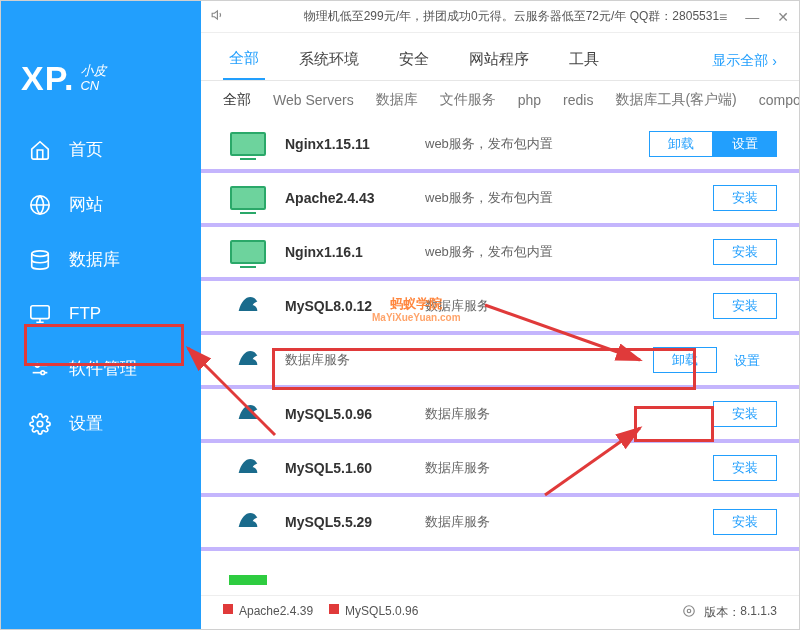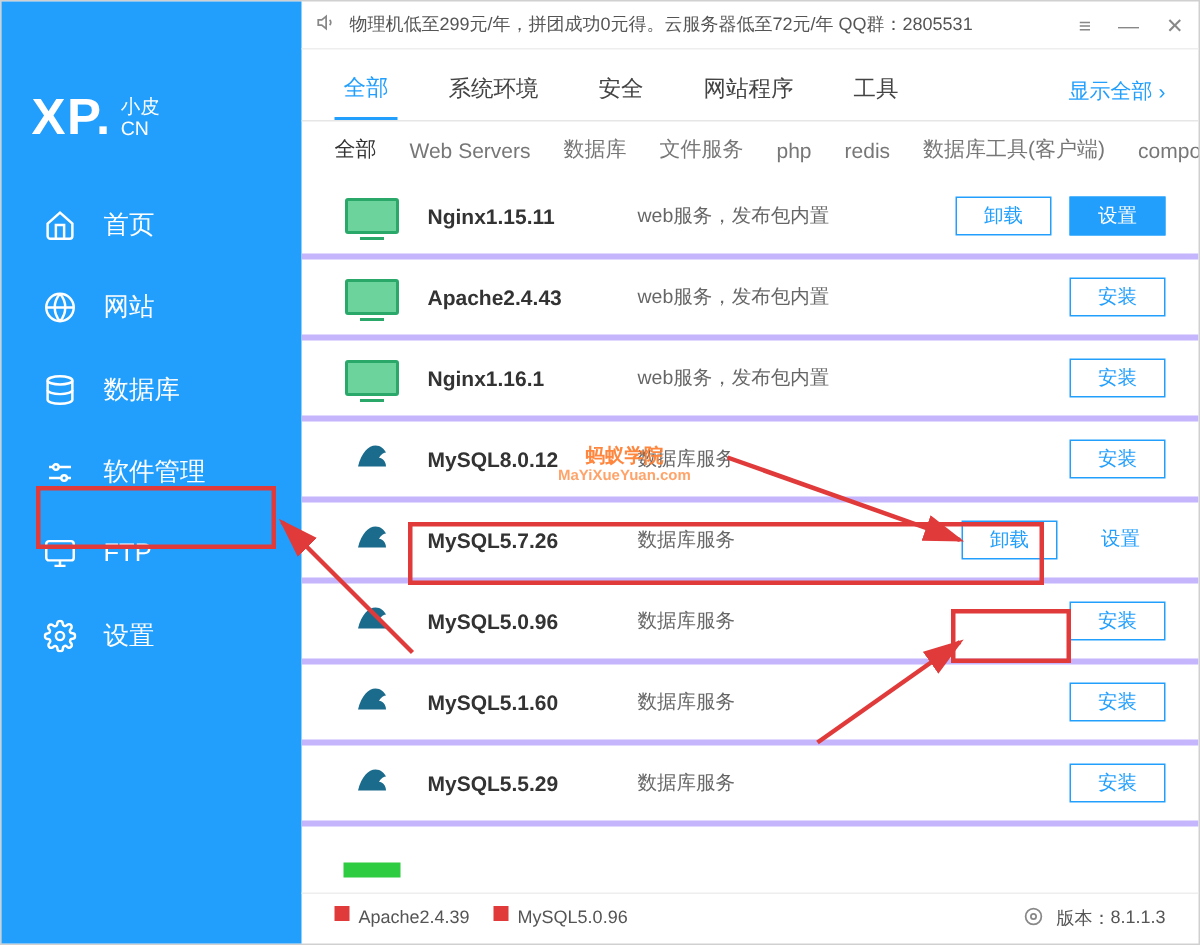--- a/index.html
+++ b/index.html
@@ -1,46 +1,46 @@
 <!DOCTYPE html>
 <html><head>
 <meta charset="utf-8">
 <style>
 * { margin: 0; padding: 0; box-sizing: border-box; font-family: "Microsoft YaHei", Arial, sans-serif; }
 body { width: 800px; height: 630px; overflow: hidden; background: #fff; position: relative; }
 .app { display: flex; width: 800px; height: 630px; border: 1px solid #d0d0d0; }
 .sidebar { width: 200px; background: #229ffd; color: #fff; display: flex; flex-direction: column; }
 .logo { padding: 18px 20px 24px; display: flex; align-items: flex-end; gap: 6px; }
 .logo-xp { font-size: 34px; font-weight: 700; letter-spacing: 1px; margin-top: 40px; }
-.logo-cn { display: flex; flex-direction: column; font-size: 13px; line-height: 1.2; padding-bottom: 4px; }
+.logo-cn { display: flex; flex-direction: column; font-size: 13px; line-height: 1.2; padding-bottom: 4px; font-style: italic; }
 .nav { flex: 1; }
 .nav-item { display: flex; align-items: center; gap: 18px; padding: 16px 28px; font-size: 17px; cursor: pointer; position: relative; }
 .nav-item .icon { width: 22px; height: 22px; display: inline-flex; align-items: center; justify-content: center; }
 .highlight-box-1 { position: absolute; border: 3px solid #e03a3a; left: 24px; top: 324px; width: 160px; height: 42px; pointer-events: none; z-index: 20; }
 .main { flex: 1; display: flex; flex-direction: column; min-width: 0; }
-.titlebar { display: flex; align-items: center; height: 32px; padding: 0 10px; color: #555; font-size: 12px; border-bottom: 1px solid #eee; }
+.titlebar { display: flex; align-items: center; height: 32px; padding: 0 10px; color: #555; font-size: 12px; border-bottom: 1px solid #eee; text-align: right; }
 .titlebar .announce { flex: 1; padding-left: 8px; white-space: nowrap; overflow: hidden; }
 .winbtns { display: flex; gap: 18px; color: #888; font-size: 14px; }
 .tabs1 { display: flex; align-items: center; padding: 8px 22px 0; border-bottom: 1px solid #e6e6e6; color: #444; font-size: 15px; }
 .tabs1 .tab { padding: 8px 6px 10px; margin-right: 28px; cursor: pointer; }
 .tabs1 .tab.active { color: #229ffd; border-bottom: 2px solid #229ffd; font-weight: 500; }
 .tabs1 .spacer { flex: 1; }
 .tabs1 .showall { color: #229ffd; display: flex; align-items: center; gap: 4px; font-size: 14px; }
 .tabs2 { display: flex; align-items: center; padding: 10px 22px; color: #777; font-size: 14px; gap: 22px; white-space: nowrap; overflow: hidden; }
 .tabs2 .t { cursor: pointer; }
 .tabs2 .t.active { color: #333; }
 .list { flex: 1; overflow: hidden; }
 .row { display: flex; align-items: center; padding: 10px 22px 10px 28px; border-bottom: 4px solid #c4b5fd; position: relative; }
 .row-icon { width: 38px; height: 30px; margin-right: 18px; display: flex; align-items: center; justify-content: center; }
 .monitor { width: 36px; height: 24px; border: 2px solid #2aa869; border-radius: 2px; background: #6dd39d; position: relative; }
 .monitor::after { content: ''; position: absolute; bottom: -6px; left: 8px; right: 8px; height: 2px; background: #2aa869; }
 .mysql-icon { color: #1a6b8c; }
 .row-name { width: 140px; font-weight: 700; font-size: 14px; color: #333; }
 .row-desc { flex: 1; font-size: 13px; color: #666; }
-.row-actions { display: flex; gap: 12px; align-items: flex-start; }
+.row-actions { display: flex; align-items: flex-end; }
 .btn { border: 1px solid #229ffd; color: #229ffd; background: #fff; font-size: 13px; padding: 3px 18px; cursor: pointer; min-width: 60px; text-align: center; }
 .btn.filled { background: #229ffd; color: #fff; }
 .btn.link { border: none; color: #229ffd; padding: 3px 8px; }
 .progress { width: 38px; height: 10px; background: #2ecc40; }
 .footer { display: flex; align-items: flex-start; padding: 8px 22px; border-top: 1px solid #eee; font-size: 12px; color: #555; }
 .status-dot { width: 10px; height: 10px; background: #e03a3a; display: inline-block; margin-right: 6px; }
 .footer .sp { flex: 1; }
 .footer .gear { margin-right: 8px; color: #888; }
 .highlight-box-2 { position: absolute; border: 3px solid #e03a3a; left: 272px; top: 348px; width: 424px; height: 42px; pointer-events: none; z-index: 20; }
 .highlight-box-3 { position: absolute; border: 3px solid #e03a3a; left: 634px; top: 406px; width: 80px; height: 36px; pointer-events: none; z-index: 20; }
@@ -85,36 +85,36 @@
               <ellipse cx="12" cy="5" rx="9" ry="3"></ellipse>
               <path d="M3 5v14c0 1.7 4 3 9 3s9-1.3 9-3V5"></path>
               <path d="M3 12c0 1.7 4 3 9 3s9-1.3 9-3"></path>
             </svg>
           </span>
         <span>数据库</span>
       </div>
       <div class="nav-item">
         <span class="icon">
             <svg width="22" height="22" viewBox="0 0 24 24" fill="none" stroke="#fff" stroke-width="1.8">
+              <rect x="2" y="3" width="20" height="14" rx="2"></rect>
+              <path d="M8 21h8M12 17v4"></path>
+            </svg>
+          </span>
+        <span>FTP</span>
+      </div>
+      <div class="nav-item">
+        <span class="icon">
+            <svg width="22" height="22" viewBox="0 0 24 24" fill="none" stroke="#fff" stroke-width="1.8">
               <line x1="4" y1="8" x2="20" y2="8"></line>
               <line x1="4" y1="16" x2="20" y2="16"></line>
               <circle cx="9" cy="8" r="2" fill="#229ffd"></circle>
               <circle cx="15" cy="16" r="2" fill="#229ffd"></circle>
             </svg>
           </span>
         <span>软件管理</span>
-      </div>
-      <div class="nav-item">
-        <span class="icon">
-            <svg width="22" height="22" viewBox="0 0 24 24" fill="none" stroke="#fff" stroke-width="1.8">
-              <rect x="2" y="3" width="20" height="14" rx="2"></rect>
-              <path d="M8 21h8M12 17v4"></path>
-            </svg>
-          </span>
-        <span>FTP</span>
       </div>
       <div class="nav-item">
         <span class="icon">
             <svg width="22" height="22" viewBox="0 0 24 24" fill="none" stroke="#fff" stroke-width="1.8">
               <circle cx="12" cy="12" r="3"></circle>
               <path d="M19.4 15a1.7 1.7 0 00.3 1.8l.1.1a2 2 0 11-2.8 2.8l-.1-.1a1.7 1.7 0 00-1.8-.3 1.7 1.7 0 00-1 1.5V21a2 2 0 11-4 0v-.1a1.7 1.7 0 00-1-1.5 1.7 1.7 0 00-1.8.3l-.1.1a2 2 0 11-2.8-2.8l.1-.1a1.7 1.7 0 00.3-1.8 1.7 1.7 0 00-1.5-1H3a2 2 0 110-4h.1a1.7 1.7 0 001.5-1 1.7 1.7 0 00-.3-1.8l-.1-.1a2 2 0 112.8-2.8l.1.1a1.7 1.7 0 001.8.3H9a1.7 1.7 0 001-1.5V3a2 2 0 114 0v.1a1.7 1.7 0 001 1.5 1.7 1.7 0 001.8-.3l.1-.1a2 2 0 112.8 2.8l-.1.1a1.7 1.7 0 00-.3 1.8V9a1.7 1.7 0 001.5 1H21a2 2 0 110 4h-.1a1.7 1.7 0 00-1.5 1z"></path>
             </svg>
           </span>
         <span>设置</span>
       </div>
@@ -202,21 +202,20 @@
           <div class="row-actions">
             <span class="btn">安装</span>
           </div>
         </div>
         <div class="row">
           <div class="row-icon">
             <span class="mysql-icon"><svg width="34" height="28" viewBox="0 0 24 24" fill="#1a6b8c">
                 <path d="M4 18c2-8 6-12 10-12 3 0 5 2 6 4-1 0-3 1-4 3 2 0 4 2 4 5H4z"></path>
               </svg></span>
           </div>
-          <div class="row-name">MySQL5.7.26</div>
           <div class="row-desc">数据库服务</div>
           <div class="row-actions">
             <span class="btn">卸载</span>
             <span class="btn link">设置</span>
           </div>
         </div>
         <div class="row">
           <div class="row-icon">
             <span class="mysql-icon"><svg width="34" height="28" viewBox="0 0 24 24" fill="#1a6b8c">
                 <path d="M4 18c2-8 6-12 10-12 3 0 5 2 6 4-1 0-3 1-4 3 2 0 4 2 4 5H4z"></path>

